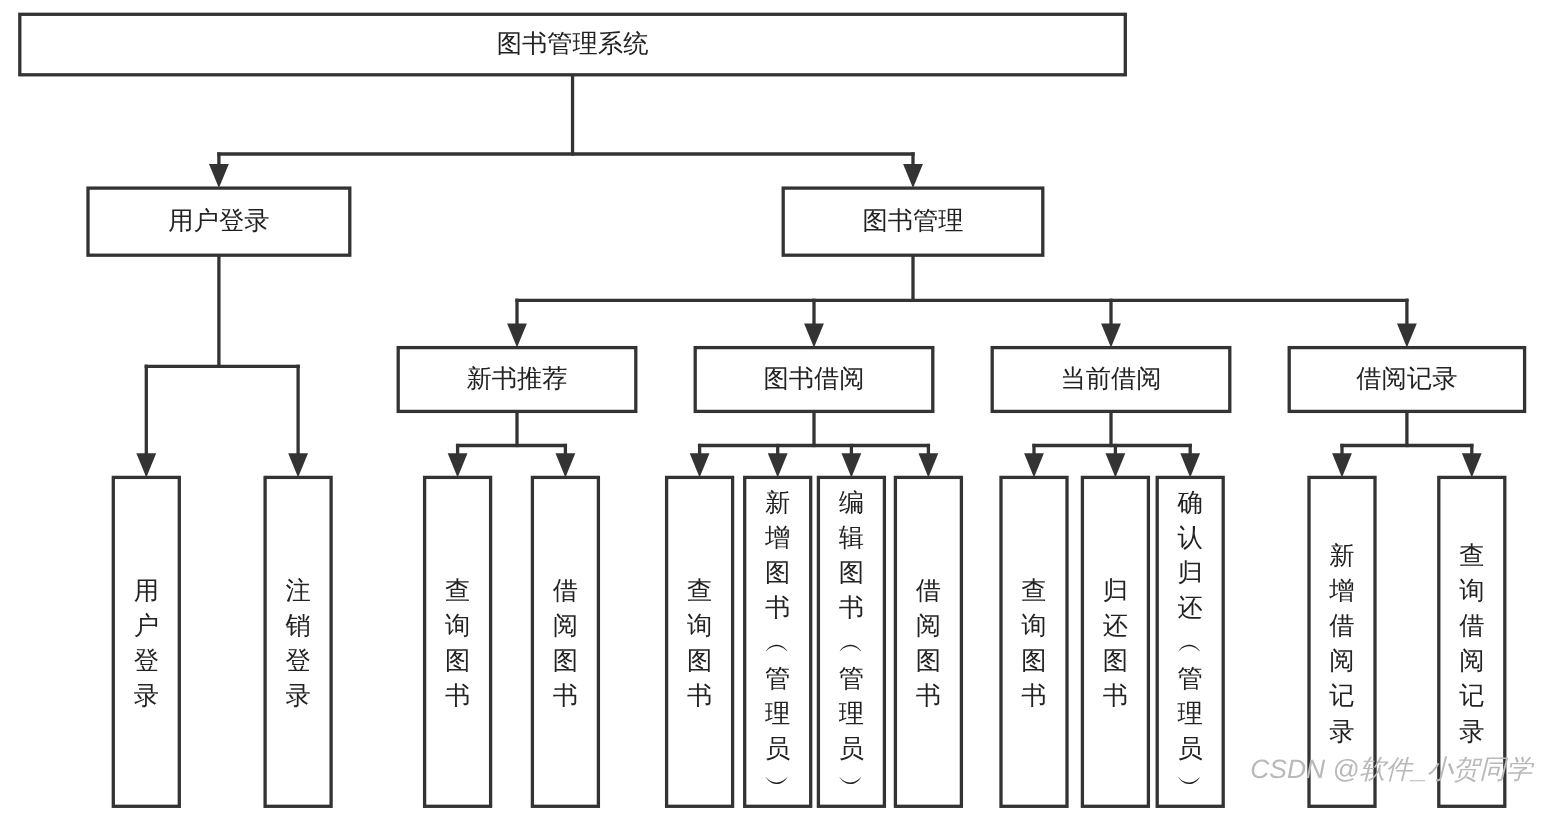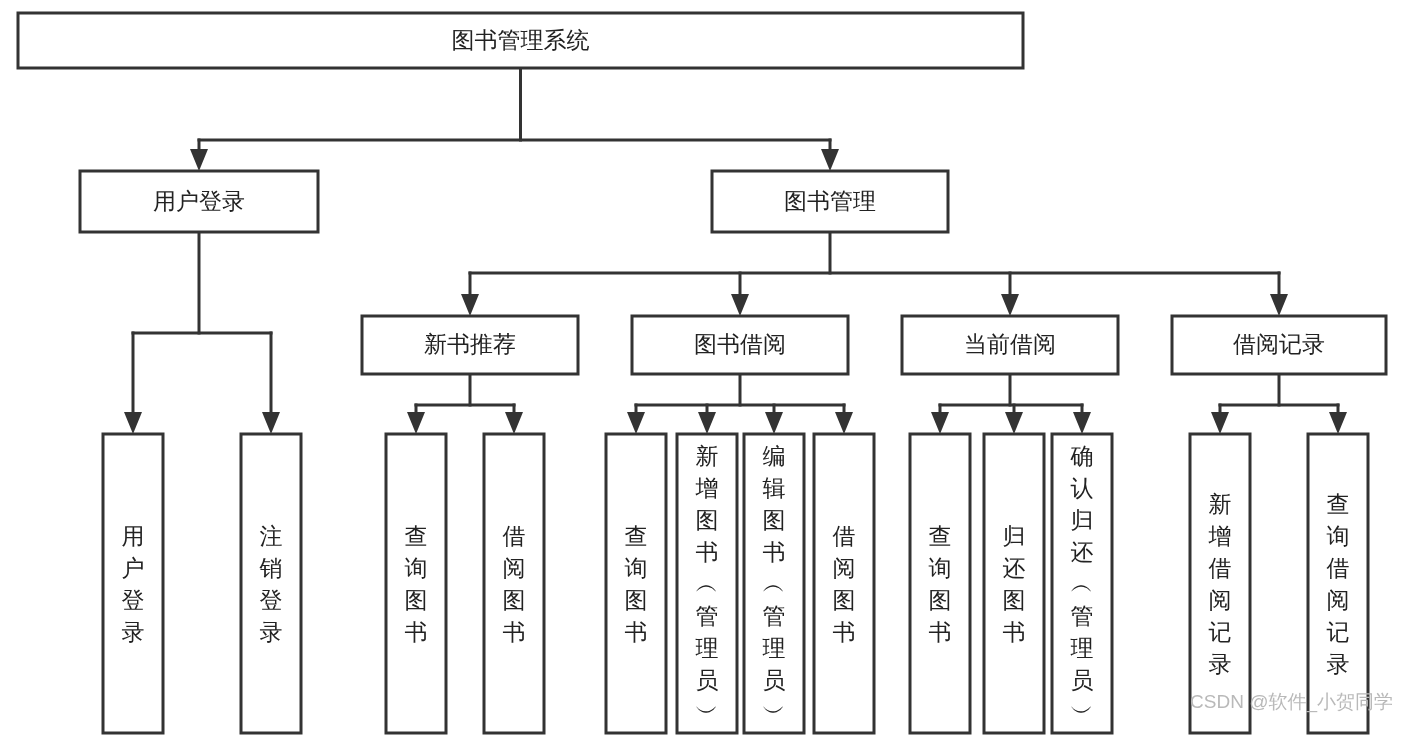--- a/index.html
+++ b/index.html
@@ -47,24 +47,25 @@
     fill: #222222;
     font-family: "Liberation Sans", "DejaVu Sans", sans-serif;
     font-size: 23px;
     text-anchor: middle;
   }
   .watermark {
     position: absolute;
     right: 12px;
     bottom: 4px;
     font-family: "Liberation Sans", "DejaVu Sans", sans-serif;
-    font-size: 19px;
+    font-size: 24px;
     color: #b9b9b9;
     white-space: nowrap;
     user-select: none;
+    font-style: italic;
   }
 </style>
 </head>
 <body>
 
 <div id="diagram-root">
   <svg id="diagram-svg" width="1405" height="747" viewBox="0 0 1405 747">
     <g id="connector-layer">
         <path d="M 520.5 68 L 520.5 140" class="connector"></path>
         <path d="M 199 140 L 830 140" class="connector"></path>

